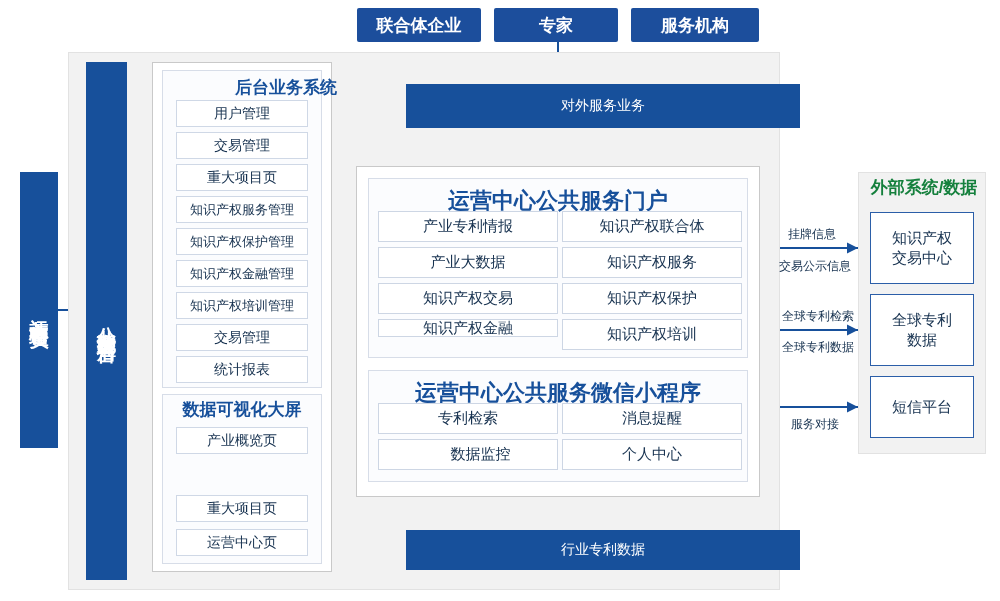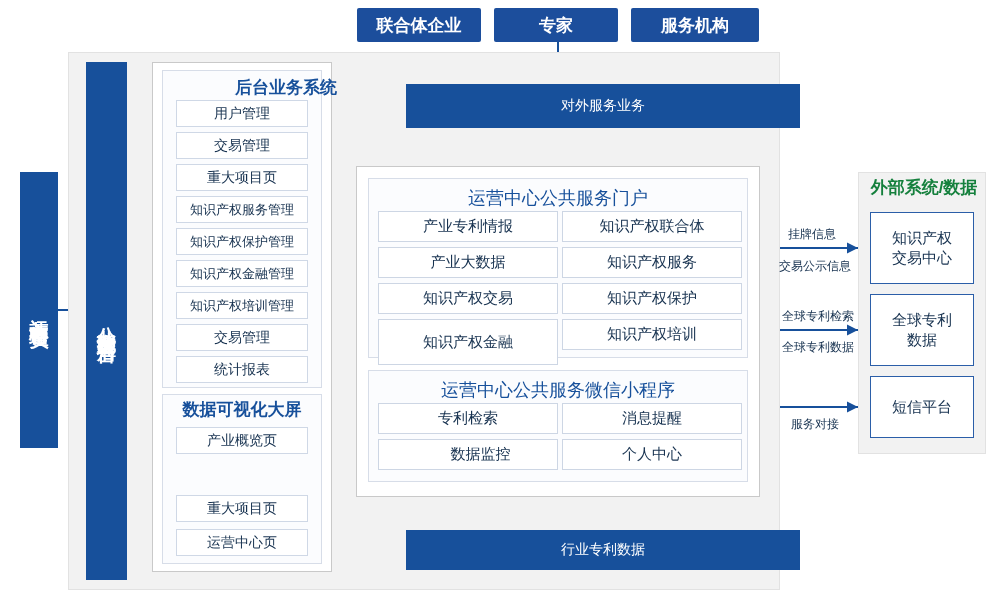--- a/index.html
+++ b/index.html
@@ -73,22 +73,22 @@
   }
 
   .grouptitle {
     color: #17509b;
     font-size: 17px;
     font-weight: bold;
     text-align: center;
   }
   .portaltitle {
     color: #17509b;
-    font-size: 18px;
-    font-weight: normal;
+    font-size: 22px;
+    font-weight: bold;
     text-align: center;
   }
 
   
   .cell {
     background: #ffffff;
     border: 1px solid #cfd8e6;
     color: #16314f;
     font-size: 14px;
   }
@@ -248,21 +248,21 @@
   </div>
   <div class="abs portalcell center" style="left:562px; top:247px; width:180px; height:31px;">
     <span>知识产权服务</span>
   </div>
   <div class="abs portalcell center" style="left:378px; top:283px; width:180px; height:31px;">
     <span>知识产权交易</span>
   </div>
   <div class="abs portalcell center" style="left:562px; top:283px; width:180px; height:31px;">
     <span>知识产权保护</span>
   </div>
-  <div class="abs portalcell center" style="left:378px; top:319px; width:180px; height:46px;">
+  <div class="abs portalcell center" style="left:378px; top:319px; width:180px; height:18px;">
     <span>知识产权金融</span>
   </div>
   <div class="abs portalcell center" style="left:562px; top:319px; width:180px; height:31px;">
     <span>知识产权培训</span>
   </div>
 
   <div class="abs innerbox" style="left:368px; top:370px; width:380px; height:112px;"></div>
   <div class="abs portaltitle" style="left:368px; top:378px; width:380px;">运营中心公共服务微信小程序</div>
 
   <div class="abs portalcell center" style="left:378px; top:403px; width:180px; height:31px;">

